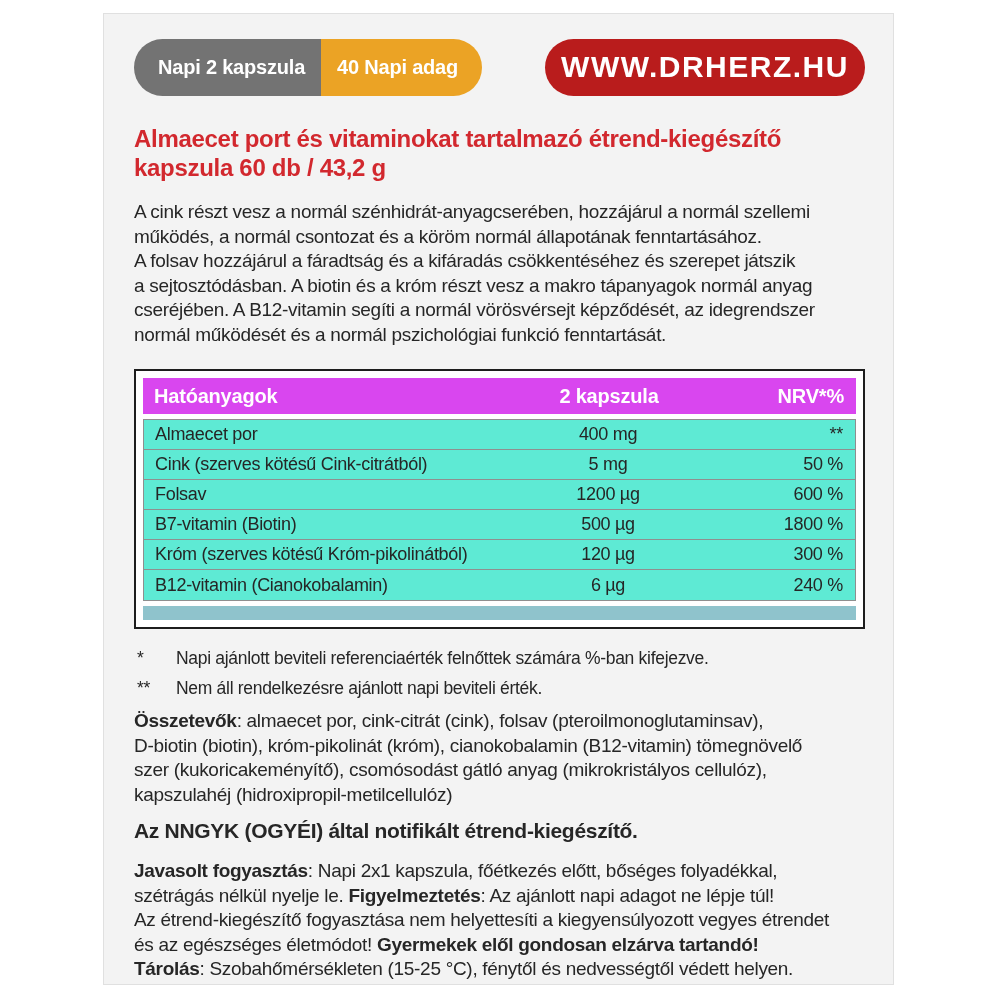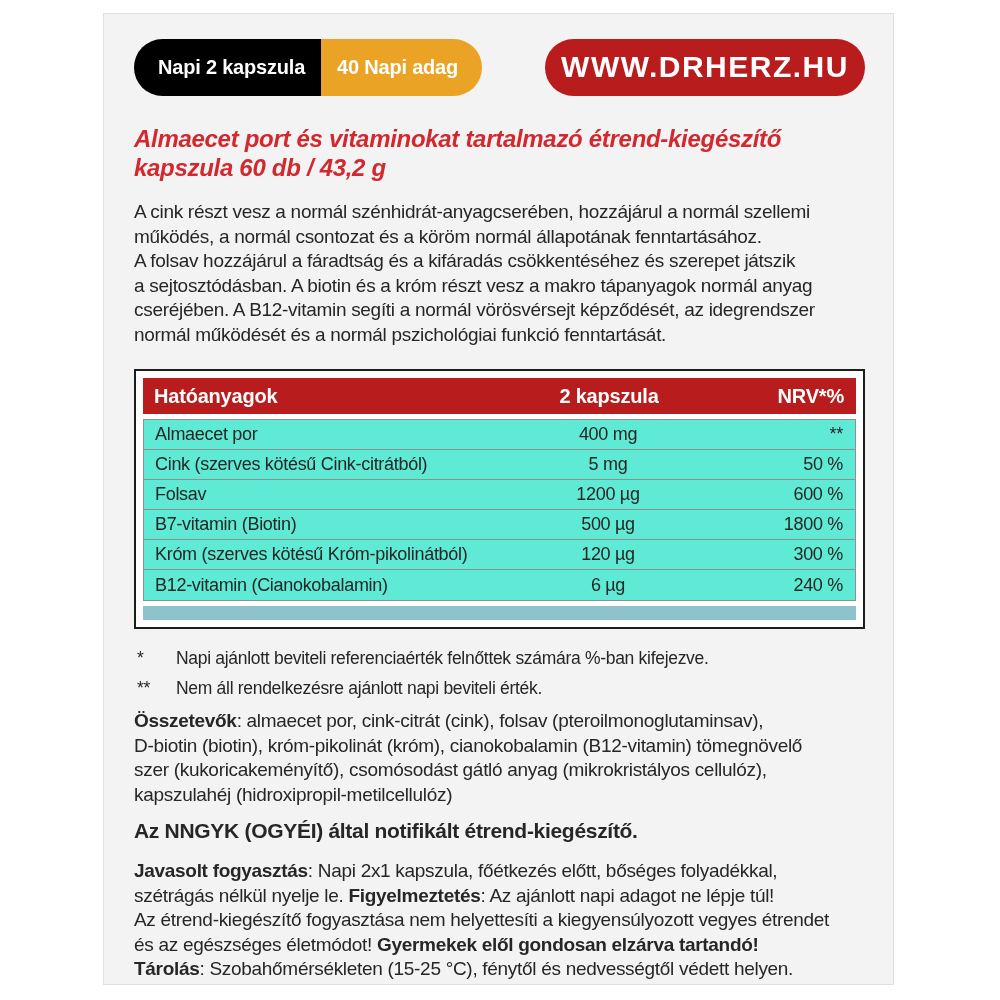--- a/index.html
+++ b/index.html
@@ -5,34 +5,34 @@
   * { margin:0; padding:0; box-sizing:border-box; }
   html,body { width:1000px; height:1000px; background:#ffffff; font-family:"Liberation Sans", sans-serif; color:#262626; }
   .card {
     position:absolute; left:103px; top:13px; width:791px; height:972px;
     background:#f3f3f3; border:1px solid #e0e0e0;
     padding:24px 28px 0 30px; overflow:hidden;
   }
   
   .badges-row { display:flex; justify-content:space-between; align-items:center; height:58px; }
   .capsule-badge { display:flex; height:57px; border-radius:29px; overflow:hidden; color:#fff; font-weight:bold; font-size:20px; letter-spacing:-0.2px; }
-  .cap-left  { background:#000000; display:flex; align-items:center; padding:0 16px 0 24px; }
+  .cap-left  { background:#737373; display:flex; align-items:center; padding:0 16px 0 24px; }
   .cap-right { background:#eba325; display:flex; align-items:center; padding:0 24px 0 16px; }
   .site-pill {
     background:#b91c1c; color:#fff; height:57px; width:320px; border-radius:29px;
     display:flex; align-items:center; justify-content:center;
     font-weight:bold; font-size:30px; letter-spacing:1.5px; cursor:pointer;
   }
   
-  .title { color:#d2282e; font-weight:bold; font-size:24px; line-height:29px; margin-top:28px; white-space:pre-line; letter-spacing:-0.3px;font-style:italic; }
+  .title { color:#d2282e; font-weight:bold; font-size:24px; line-height:29px; margin-top:28px; white-space:pre-line; letter-spacing:-0.3px; }
   .para  { font-size:19px; line-height:24.5px; white-space:pre-line; letter-spacing:-0.3px; }
   .intro { margin-top:18px; }
   
   .nutri { margin-top:22px; border:2px solid #1d1d1d; background:#ffffff; padding:7px; }
-  .nutri-head { background:#b91c1c; color:#ffffff; font-weight:bold; height:36px; display:flex; align-items:center; font-size:20px; letter-spacing:-0.2px; }
+  .nutri-head { background:#d946ef; color:#ffffff; font-weight:bold; height:36px; display:flex; align-items:center; font-size:20px; letter-spacing:-0.2px; }
   .nutri-rows { border:1px solid #8f8f8f; margin-top:5px; background:#5eead4; }
   .nrow { display:flex; align-items:center; height:30px; border-bottom:1px solid #8f8f8f; font-size:18px; letter-spacing:-0.3px; }
   .nrow:last-child { border-bottom:none; }
   .col-name { flex:1; padding-left:11px; }
   .col-dose { width:210px; text-align:center; }
   .col-nrv  { width:142px; text-align:right; padding-right:12px; }
   .nutri-foot { background:#8fc3cc; height:14px; margin-top:5px; }
   
   .footnotes { margin-top:14px; font-size:17.5px; letter-spacing:-0.3px; }
   .fn { display:flex; line-height:30px; }

